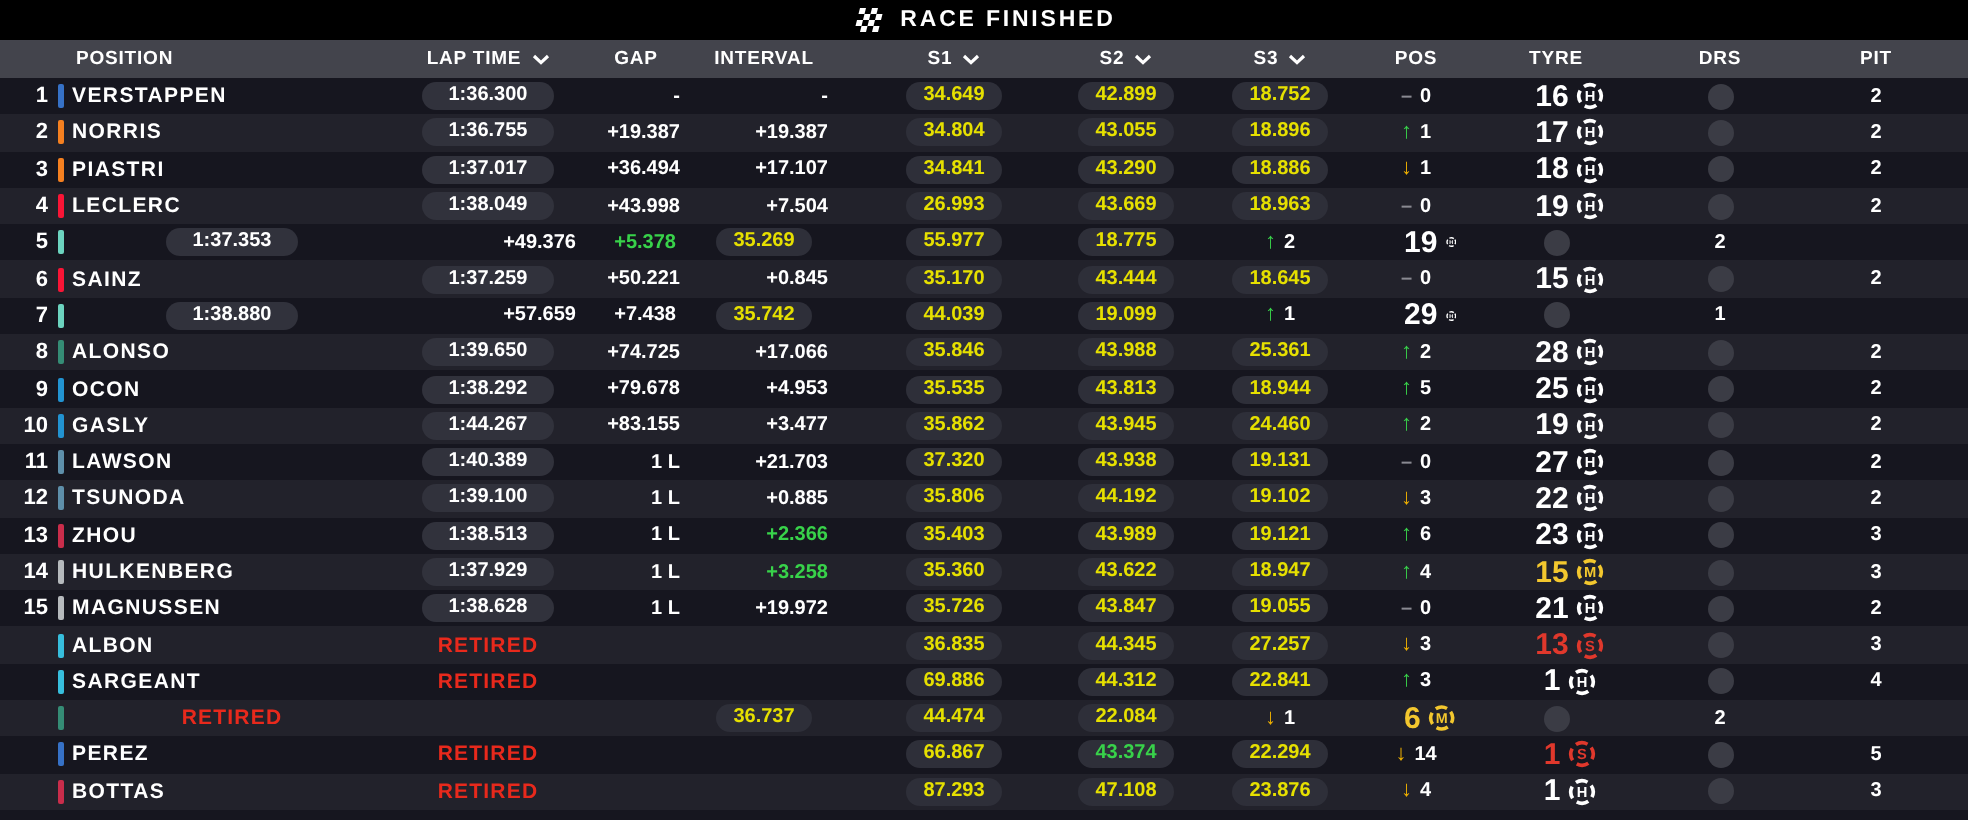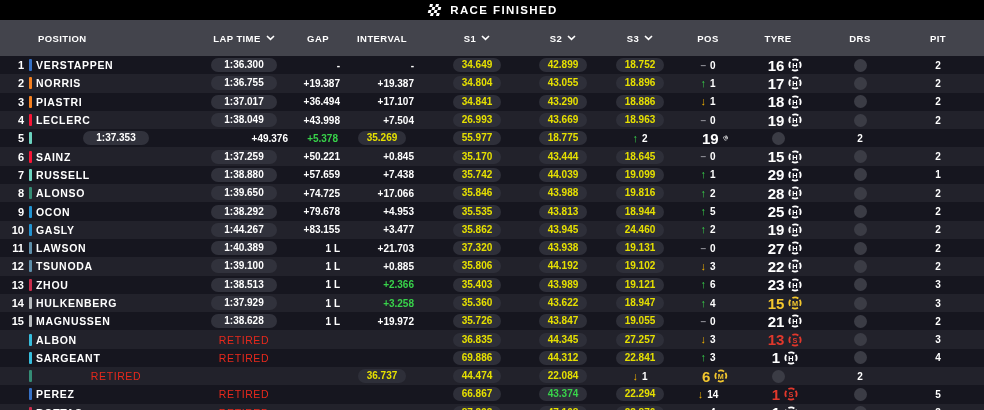--- a/index.html
+++ b/index.html
@@ -2,39 +2,39 @@
 <html style="--green: #38d24a; --yellow: #efb000; --sector-yellow: #e6e000; --retired-red: #e8291c; --row-dark: #16161f; --row-light: #22222b; --header-bg: #43444c; --pill-bg: #31323c; --sector-pill-bg: #2e2f39; --drs-dot: #3b3c45;"><head>
 <meta charset="utf-8">
 <style>
   html,body{margin:0;padding:0;background:#000;}
   .screen{position:relative;width:984px;height:410px;background:var(--row-dark,#16161f);
     font-family:"Liberation Sans",sans-serif;overflow:hidden;}
   .topbar{height:20px;background:#000;display:flex;align-items:center;justify-content:center;
     gap:8px;color:#fff;font-weight:bold;font-size:11.5px;letter-spacing:1.4px;}
   .flag-icon{display:flex;align-items:center;}
   .grid13{display:grid;grid-template-columns:24px 12px 160px 96px 52px 76px 114px 58px 96px 40px 100px 64px 92px;align-items:center;}
-  .hdr{height:36px;background:var(--header-bg,#43444c);color:#fff;font-size:9.5px;font-weight:bold;letter-spacing:0.4px;text-align:right;}
+  .hdr{height:19px;background:var(--header-bg,#43444c);color:#fff;font-size:9.5px;font-weight:bold;letter-spacing:0.4px;text-align:right;}
   .hcell{display:flex;align-items:center;justify-content:center;gap:5px;white-space:nowrap;}
   .hcell.left{justify-content:flex-start;padding-left:38px;}
   .chev{display:block;}
   .row{height:18.3px;}
   .row.dark{background:var(--row-dark,#16161f);}
   .row.light{background:var(--row-light,#22222b);}
   .posnum{text-align:right;color:#fff;font-weight:bold;font-size:11px;}
   .teambar{justify-self:start;margin-left:1px;width:3px;height:12px;border-radius:1px;}
   .driver{color:#fff;font-weight:bold;font-size:10.5px;letter-spacing:0.7px;white-space:nowrap;}
   .cellc{display:flex;align-items:center;justify-content:center;}
   .pill{display:inline-block;border-radius:8px;font-weight:bold;font-size:10px;line-height:14px;height:14px;text-align:center;}
   .pill.lap{background:var(--pill-bg,#31323c);color:#fff;min-width:52px;padding:0 7px;text-align:center;}
   .pill.sec{background:var(--sector-pill-bg,#2e2f39);color:var(--sector-yellow,#e6e000);min-width:40px;padding:0 4px;}
   .pill.sec.green-sec{color:var(--green,#38d24a);}
   .gap{text-align:right;color:#fff;font-size:10px;font-weight:bold;padding-right:4px;white-space:nowrap;}
   .interval{text-align:right;color:#fff;font-size:10px;font-weight:bold;padding-right:6px;white-space:nowrap;}
   .interval.green{color:var(--green,#38d24a);}
-  .retired-label{color:var(--retired-red,#e8291c);font-weight:normal;font-size:10.5px;letter-spacing:0.6px;text-align:right;}
+  .retired-label{color:var(--retired-red,#e8291c);font-weight:bold;font-size:10.5px;letter-spacing:0.6px;text-align:right;}
   .pc{display:flex;align-items:center;justify-content:center;gap:4px;font-size:10px;font-weight:bold;color:#fff;}
   .arrow{font-size:11px;font-weight:bold;line-height:1;}
   .arrow.up{color:var(--green,#38d24a);}
   .arrow.down{color:var(--yellow,#efb000);}
   .pc-dash{color:#8a8a92;font-size:10px;}
   .tyrecell{display:flex;align-items:center;justify-content:center;gap:4px;padding-left:14px;}
   .tyre-laps{font-size:15px;font-weight:bold;}
   .tyre-icon{display:block;}
   .drs-dot{width:13px;height:13px;border-radius:50%;background:var(--drs-dot,#3b3c45);margin:0 auto;}
   .pit{text-align:center;color:#fff;font-size:10px;font-weight:bold;}
@@ -321,21 +321,20 @@
         <div>
           <div class="drs-dot"></div>
         </div>
         <div class="pit">2</div>
       </div>
       <div class="row grid13 dark">
         <div class="posnum">7</div>
         <div class="cellc">
           <span class="teambar" style="background:#6CD3BF"></span>
         </div>
-        <div class="driver">RUSSELL</div>
         <div class="cellc">
           <span class="pill lap">1:38.880</span>
         </div>
         <div class="gap">+57.659</div>
         <div class="interval">+7.438</div>
         <div class="cellc">
           <span class="pill sec">35.742</span>
         </div>
         <div class="cellc">
           <span class="pill sec">44.039</span>
@@ -370,21 +369,21 @@
         </div>
         <div class="gap">+74.725</div>
         <div class="interval">+17.066</div>
         <div class="cellc">
           <span class="pill sec">35.846</span>
         </div>
         <div class="cellc">
           <span class="pill sec">43.988</span>
         </div>
         <div class="cellc">
-          <span class="pill sec">19.816</span>
+          <span class="pill sec">25.361</span>
         </div>
         <div class="pc">
           <span class="arrow up">↑</span>
           <span>2</span>
         </div>
         <div class="tyrecell">
           <span class="tyre-laps" style="color:#ffffff">28</span>
           <svg class="tyre-icon" width="14" height="14" viewBox="0 0 20 20" style="color:#ffffff">
             <circle cx="10" cy="10" r="8" fill="none" stroke="currentColor" stroke-width="2.6" stroke-dasharray="8.6 4" transform="rotate(-35 10 10)"></circle>
             <text x="10" y="13.8" text-anchor="middle" font-size="10.5" font-weight="bold" font-family="Liberation Sans,sans-serif" fill="currentColor">H</text>

